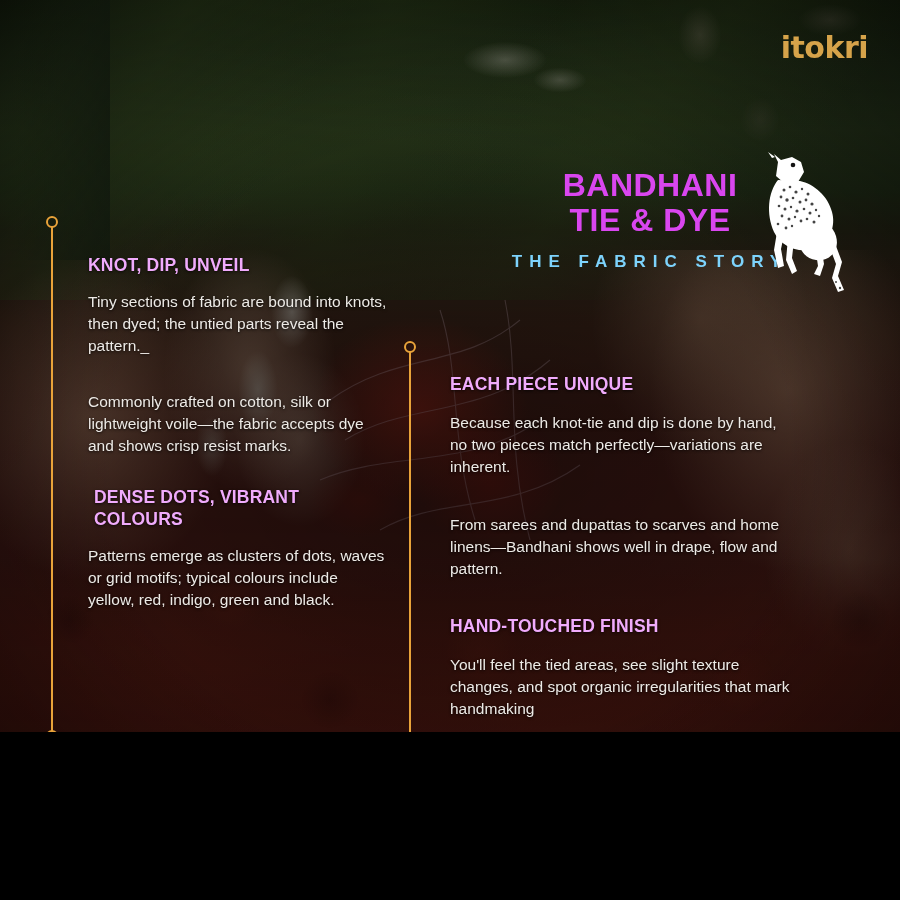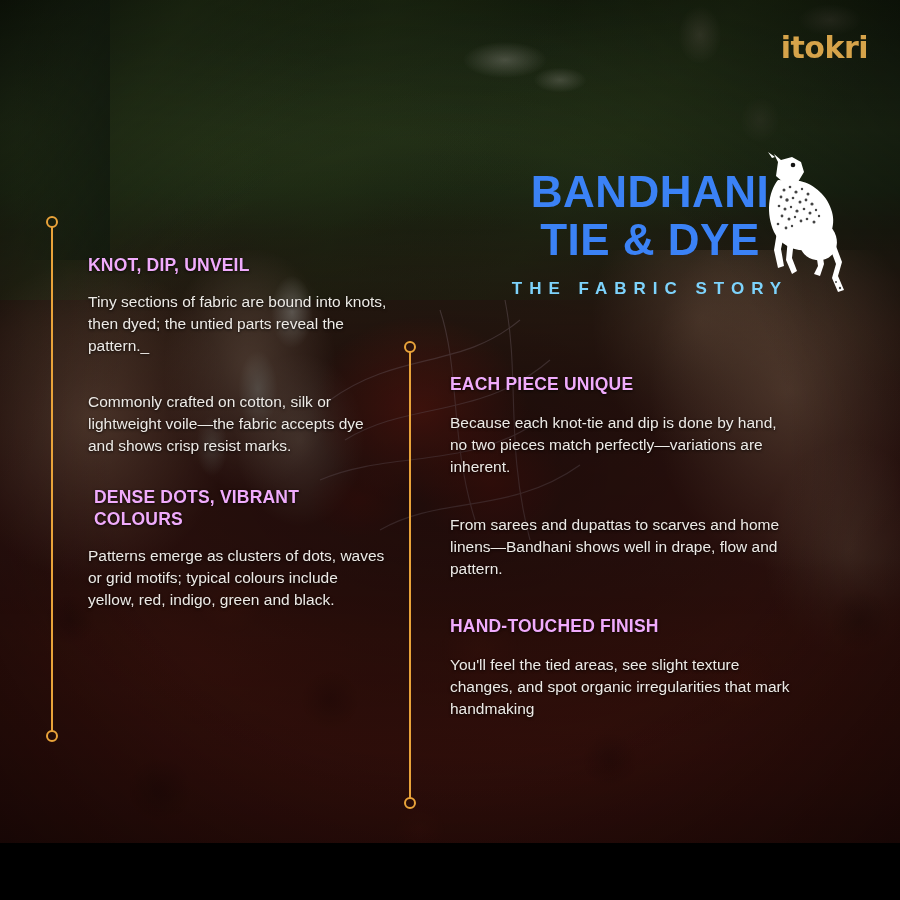--- a/index.html
+++ b/index.html
@@ -7,21 +7,21 @@
 
   html, body {
     width:900px; height:900px;
     background:#000;
     font-family:"Liberation Sans", sans-serif;
     overflow:hidden;
   }
 
   #poster {
     position:relative;
-    width:900px; height:843px;
+    width:900px; height:732px;
     overflow:hidden;
     background:#2a0d08;
   }
 
   
   .bg-layer { position:absolute; inset:0; }
 
   
   .bg-base {
     background:
@@ -138,23 +138,23 @@
   .brand-logo {
     position:absolute; top:33px; right:32px;
     font-size:30px; font-weight:700; letter-spacing:-0.5px;
     color:#D6A34A;
     font-family:"DejaVu Sans", sans-serif;
     line-height:1;
   }
 
   .title-block { position:absolute; top:168px; left:450px; width:400px; }
   .title-line {
-    color:#3b82f6;
+    color:#d946ef;
     font-weight:700;
-    font-size:44px;
+    font-size:32px;
     line-height:1.1;
     letter-spacing:0.5px;
     text-align:center;
     white-space:nowrap;
   }
   .subtitle {
     margin-top:14px;
     color:#7dd3fc;
     font-size:17px;
     font-weight:700;

